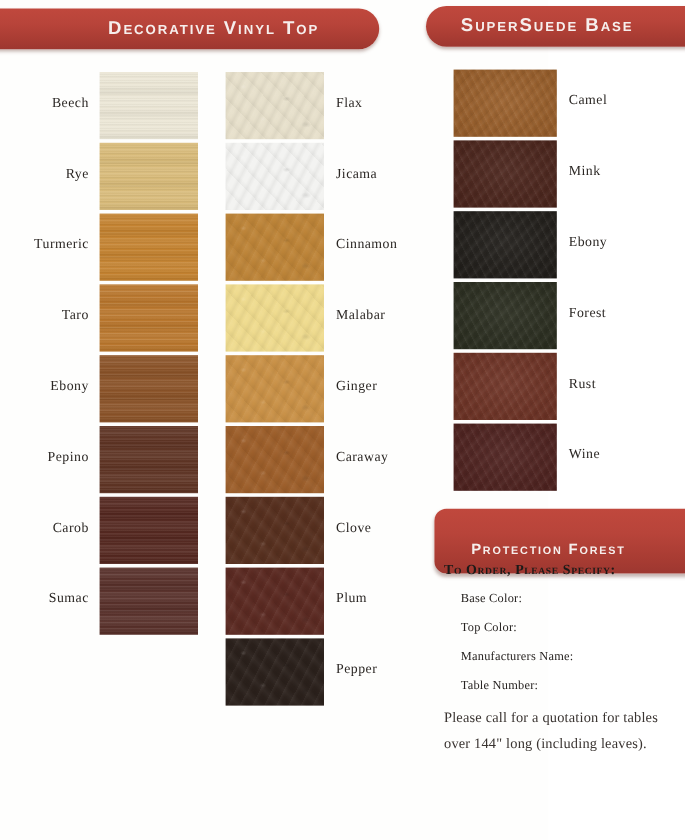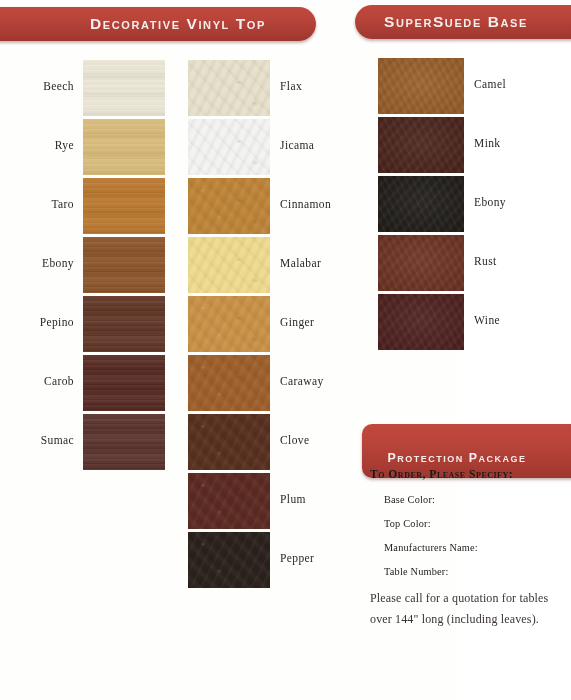--- a/index.html
+++ b/index.html
@@ -214,20 +214,24 @@
   <div class="col" id="col-vinyl-1">
       <div class="row">
         <div class="chip tex-wood" title="Beech" style="background-color: rgb(236, 231, 214);"></div>
         <div class="lbl">Beech</div>
       </div>
       <div class="row">
         <div class="chip tex-wood" title="Rye" style="background-color: rgb(217, 187, 121);"></div>
         <div class="lbl">Rye</div>
       </div>
       <div class="row">
+        <div class="chip tex-wood" title="Turmeric" style="background-color: rgb(196, 130, 47);"></div>
+        <div class="lbl">Turmeric</div>
+      </div>
+      <div class="row">
         <div class="chip tex-wood" title="Taro" style="background-color: rgb(185, 118, 44);"></div>
         <div class="lbl">Taro</div>
       </div>
       <div class="row">
         <div class="chip tex-wood" title="Nutmeg" style="background-color: rgb(138, 82, 39);"></div>
         <div class="lbl">Ebony</div>
       </div>
       <div class="row">
         <div class="chip tex-wood" title="Pepino" style="background-color: rgb(94, 51, 35);"></div>
         <div class="lbl">Pepino</div>
@@ -286,35 +290,39 @@
         <div class="chip tex-suede" title="Camel" style="background-color: rgb(154, 95, 42);"></div>
         <div class="lbl">Camel</div>
       </div>
       <div class="row">
         <div class="chip tex-suede" title="Mink" style="background-color: rgb(75, 36, 27);"></div>
         <div class="lbl">Mink</div>
       </div>
       <div class="row">
         <div class="chip tex-suede" title="Ebony" style="background-color: rgb(32, 29, 25);"></div>
         <div class="lbl">Ebony</div>
+      </div>
+      <div class="row">
+        <div class="chip tex-suede" title="Forest" style="background-color: rgb(42, 45, 31);"></div>
+        <div class="lbl">Forest</div>
       </div>
       <div class="row">
         <div class="chip tex-suede" title="Rust" style="background-color: rgb(110, 50, 36);"></div>
         <div class="lbl">Rust</div>
       </div>
       <div class="row">
         <div class="chip tex-suede" title="Wine" style="background-color: rgb(78, 33, 30);"></div>
         <div class="lbl">Wine</div>
       </div>
     </div>
 
   <div class="banner" id="banner-package">
     <span class="btxt">
       <br>
-      <span>Protection Package</span>
+      <span>Protection Forest</span>
     </span>
   </div>
 
   <div id="order-block">
     <div id="order-heading">To Order, Please Specify:</div>
     <div class="order-field">Base Color:</div>
     <div class="order-field">Top Color:</div>
     <div class="order-field">Manufacturers Name:</div>
     <div class="order-field">Table Number:</div>
     <div class="note-line">Please call for a quotation for tables</div>

